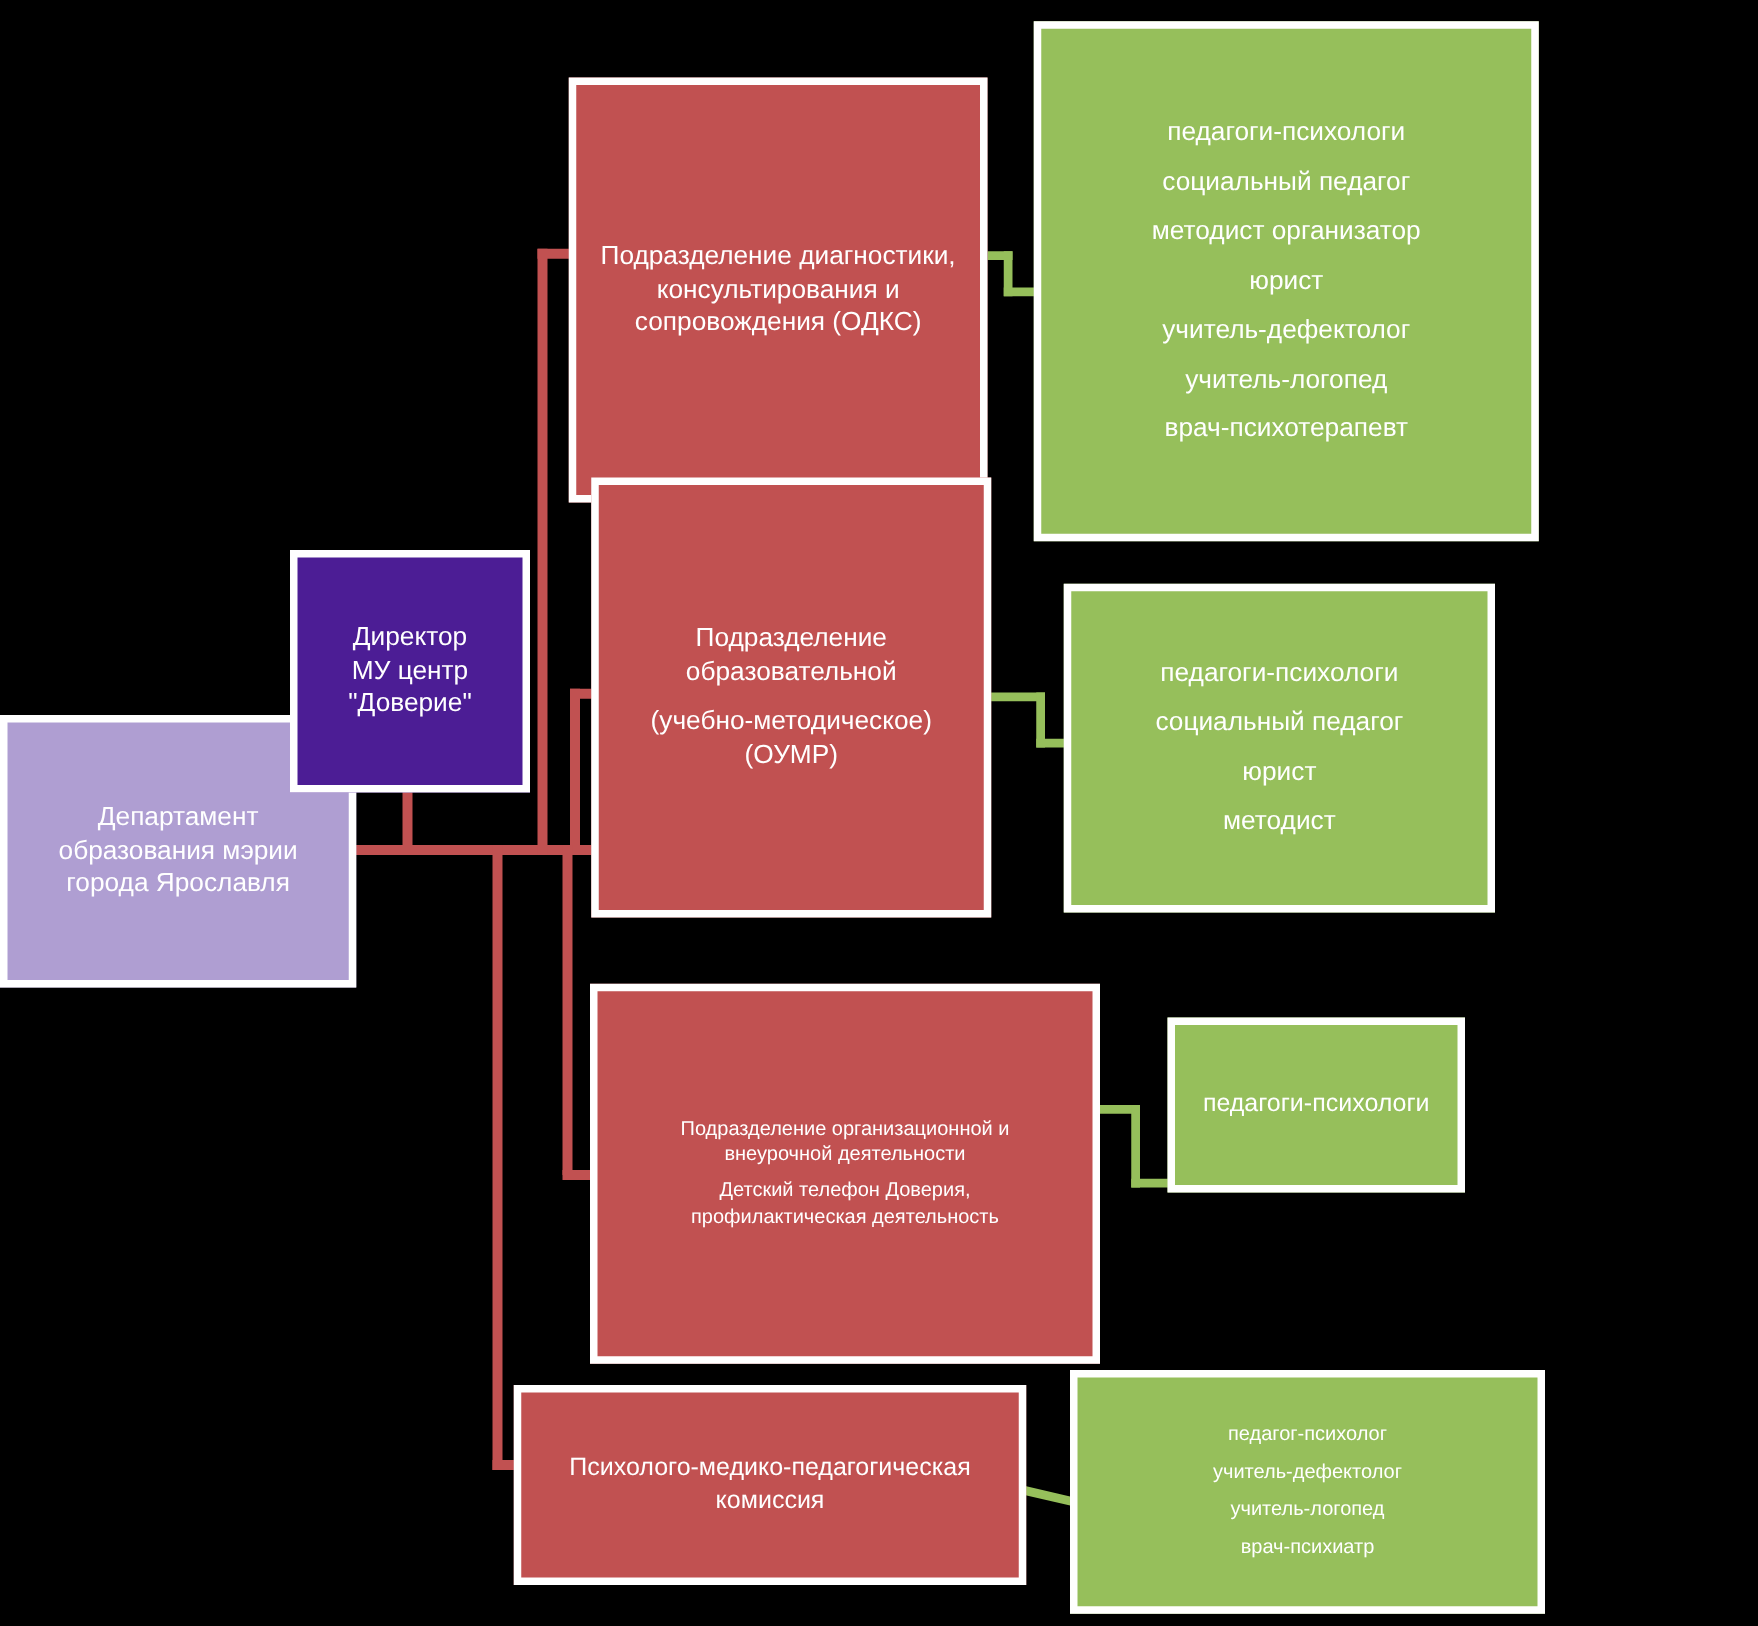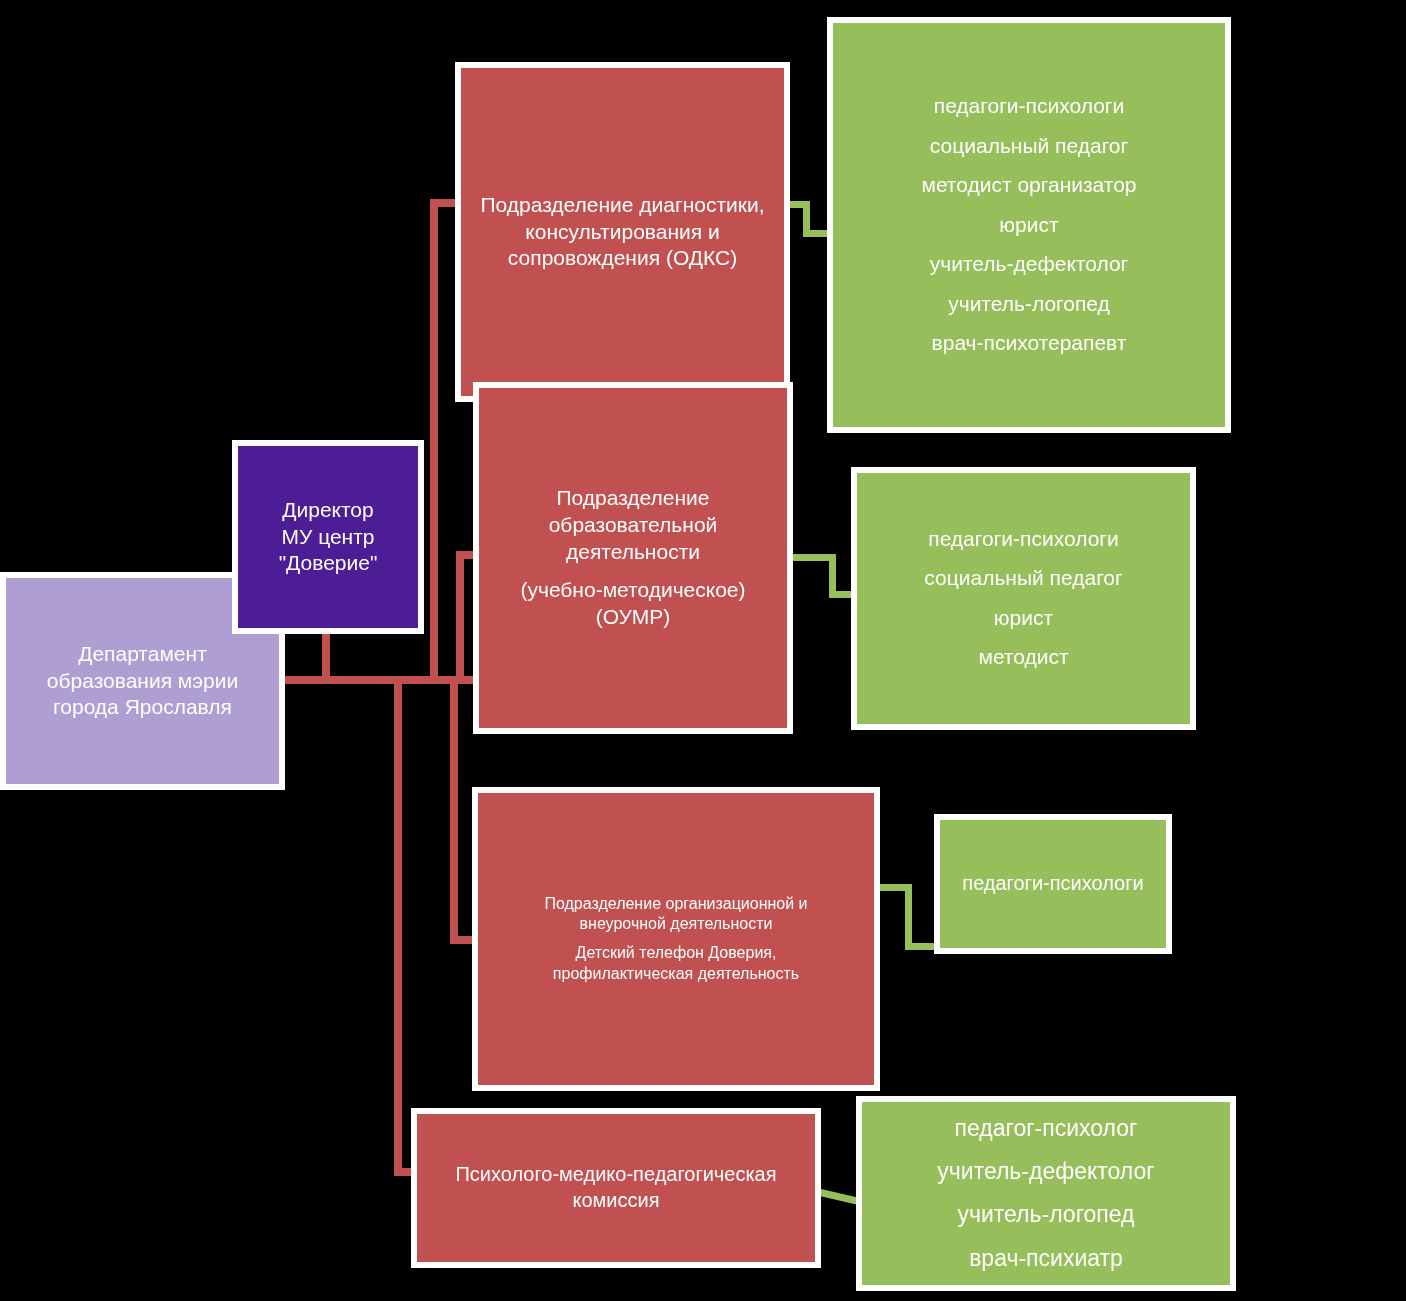--- a/index.html
+++ b/index.html
@@ -127,21 +127,20 @@
       <span class="line">Подразделение диагностики,</span>
       <span class="line">консультирования и</span>
       <span class="line">сопровождения      (ОДКС)</span>
     </span>
   </div>
 
   <div class="node n-red" style="left:473px; top:382px; width:320px; height:352px; font-size:21px;">
     <span class="para">
       <span class="line">Подразделение</span>
       <span class="line">образовательной</span>
-      <span class="line">деятельности</span>
     </span>
     <span class="para">
       <span class="line">(учебно-методическое)</span>
       <span class="line">(ОУМР)</span>
     </span>
   </div>
 
   <div class="node n-red" style="left:472px; top:787px; width:408px; height:304px; font-size:16px;">
     <span class="para">
       <span class="line">Подразделение организационной и</span>
@@ -174,20 +173,20 @@
     <span class="item">педагоги-психологи</span>
     <span class="item">социальный педагог</span>
     <span class="item">юрист</span>
     <span class="item">методист</span>
   </div>
 
   <div class="node n-green list-node" style="left:934px; top:814px; width:238px; height:140px; font-size:20px;">
     <span class="item">педагоги-психологи</span>
   </div>
 
-  <div class="node n-green list-node" style="left:856px; top:1096px; width:380px; height:195px; font-size:23px;">
+  <div class="node n-green list-node" style="left:856px; top:1096px; width:380px; height:195px; font-size:16px;">
     <span class="item">педагог-психолог</span>
     <span class="item">учитель-дефектолог</span>
     <span class="item">учитель-логопед</span>
     <span class="item">врач-психиатр</span>
   </div>
 
 </div>
 
 </body></html>

